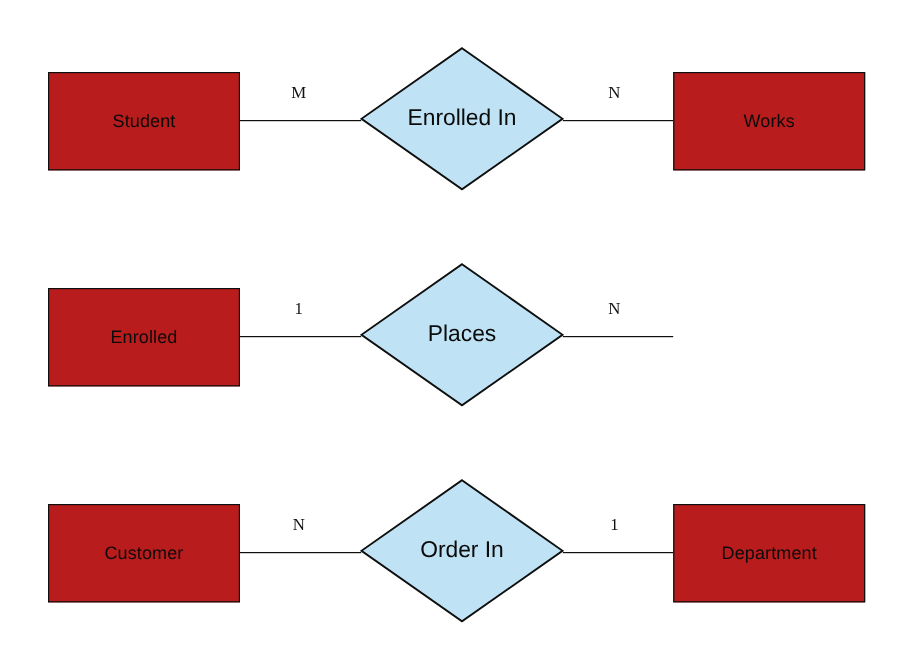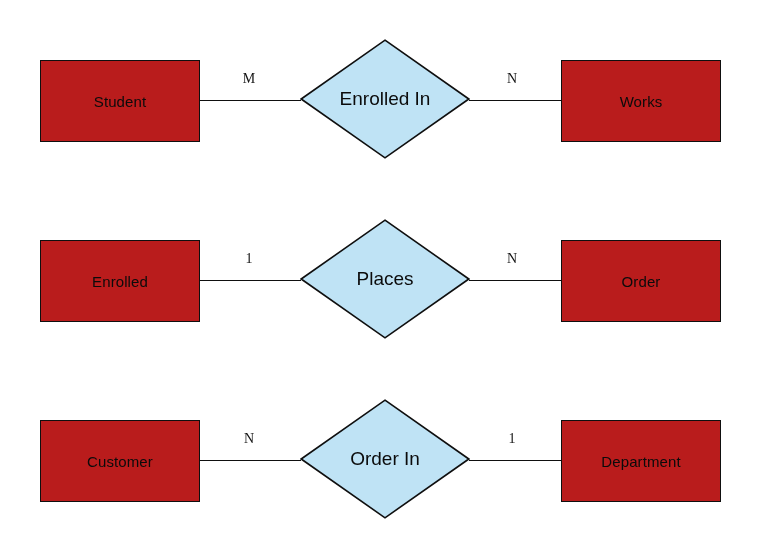--- a/index.html
+++ b/index.html
@@ -140,23 +140,20 @@
 
     <div class="relationship">
       <svg width="170" height="120" viewBox="0 0 170 120">
         <polygon points="85,1.2 168.8,60 85,118.8 1.2,60" fill="#bfe3f5" stroke="#0f0f0f" stroke-width="1.6"></polygon>
       </svg>
       <div class="rel-label">Places</div>
     </div>
 
     <div class="cardinality card-right">N</div>
 
-    <div class="entity entity-right">
-      <span class="entity-label">Order</span>
-    </div>
   </div>
 
   <div class="er-row" style="top:371px;">
     <div class="connector connector-left"></div>
     <div class="connector connector-right"></div>
 
     <div class="entity entity-left">
       <span class="entity-label">Customer</span>
     </div>
 

